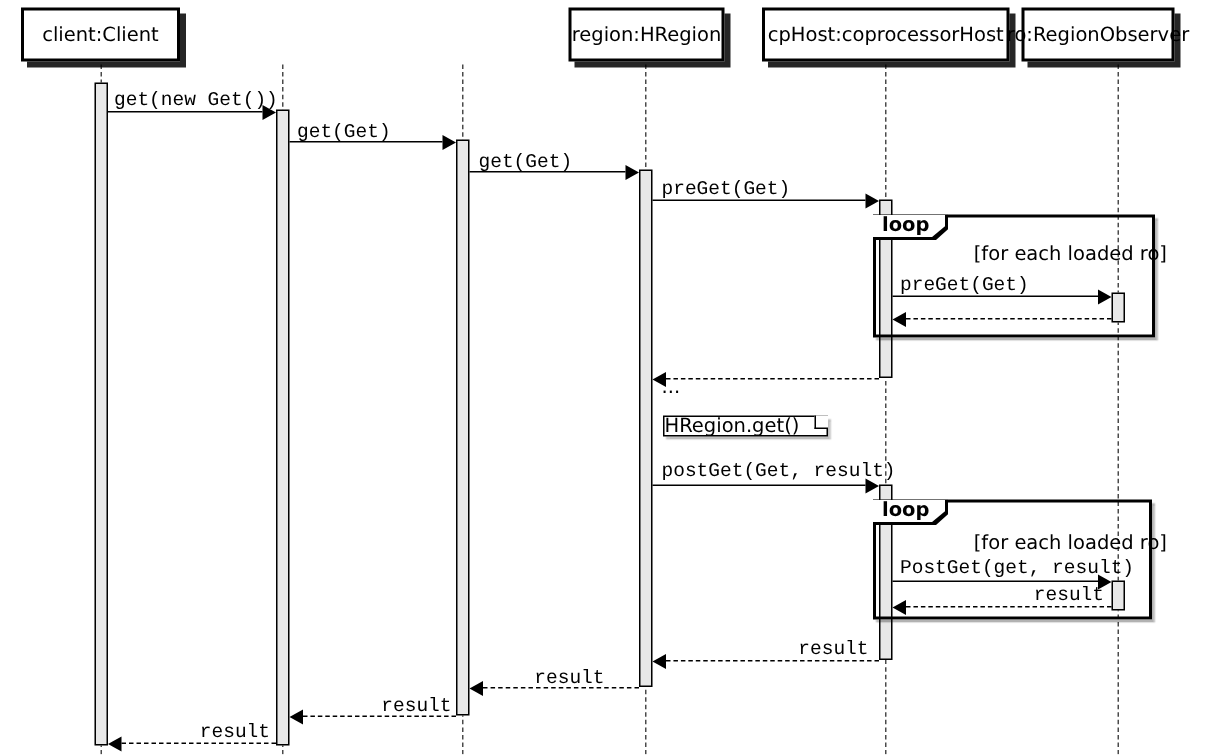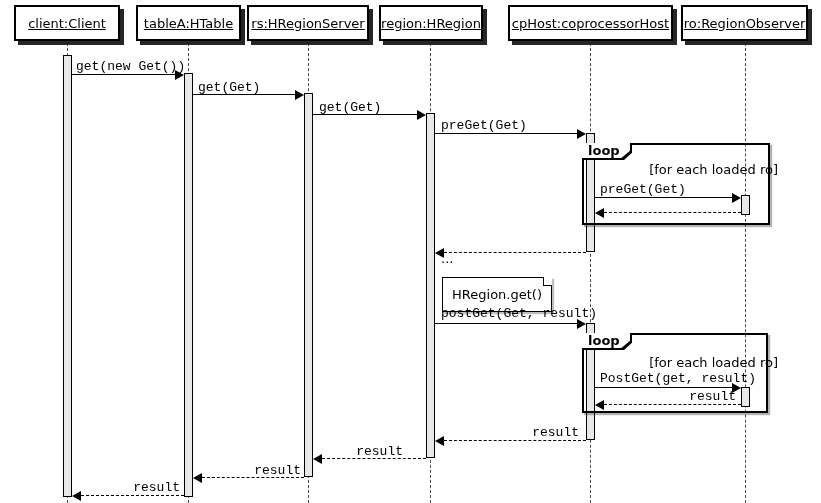--- a/index.html
+++ b/index.html
@@ -9,21 +9,21 @@
     font-size:13px; color:#000; overflow:hidden;
   }
   * { box-sizing:border-box; }
 
   
   .p-box {
     position:absolute; top:5px; height:36px; background:#fff;
     border:2px solid #000; box-shadow:4px 4px 0 rgba(0,0,0,0.85);
     display:flex; align-items:center; justify-content:center; z-index:6;
   }
-  .p-box .plabel { text-decoration:underline; white-space:nowrap; padding:0 3px; }
+  .p-box .plabel { white-space:nowrap; padding:0 3px; }
 
   
   .lifeline { position:absolute; top:43px; bottom:0; width:0;
     border-left:1px dashed #4a4a4a; z-index:1; }
 
   
   .act { position:absolute; width:9px; background:#E8E8E8;
     border:1px solid #000; z-index:3; }
 
   
@@ -46,23 +46,23 @@
   .loop-tab { position:absolute; left:-2px; top:-2px; width:50px; height:17px;
     background:#000; z-index:5;
     clip-path:polygon(0 0,100% 0,100% 58%,84% 100%,0 100%); }
   .loop-tab::before { content:''; position:absolute; left:0; top:0;
     width:48px; height:15px; background:#fff;
     clip-path:polygon(0 0,100% 0,100% 52%,82% 100%,0 100%); }
   .loop-tab .op { position:absolute; left:6px; top:0px; font-weight:bold; z-index:2; }
   .guard { position:absolute; font-weight:normal; white-space:nowrap; z-index:6; }
 
   
-  .note { position:absolute; left:442px; top:277px; width:110px; height:35px;
+  .note { position:absolute; left:442px; top:277px; width:110px; height:14px;
     background:#fff; border:1px solid #000; z-index:6;
-    display:flex; align-items:center; justify-content:center;
+    display:flex; align-items:center; 
     box-shadow:2px 2px 1px rgba(0,0,0,0.25); }
   .note .fold { position:absolute; top:-1px; right:-1px; width:9px; height:9px;
     background:#fff; border-left:1px solid #000; border-bottom:1px solid #000; }
 
   .ellipsis { position:absolute; left:441px; top:251px; z-index:6; }
 </style>
 </head>
 <body>
 
 <div id="stage">
@@ -79,33 +79,27 @@
   <div class="act" style="left:304px;top:93px;height:384px"></div>
   <div class="act" style="left:426px;top:113px;height:345px"></div>
   <div class="act" style="left:586px;top:133px;height:119px"></div>
   <div class="act" style="left:586px;top:323px;height:117px"></div>
   <div class="act" style="left:741px;top:195px;height:20px"></div>
   <div class="act" style="left:741px;top:387px;height:20px"></div>
 
   <div class="p-box" style="left:14px;width:106px">
     <span class="plabel">client:Client</span>
   </div>
-  <div class="p-box" style="left:136px;width:105px">
-    <span class="plabel">tableA:HTable</span>
-  </div>
-  <div class="p-box" style="left:247px;width:122px">
-    <span class="plabel">rs:HRegionServer</span>
-  </div>
   <div class="p-box" style="left:508px;width:165px">
     <span class="plabel">cpHost:coprocessorHost</span>
   </div>
   <div class="p-box" style="left:379px;width:104px">
     <span class="plabel">region:HRegion</span>
   </div>
-  <div class="p-box" style="left:681px;width:127px">
+  <div class="p-box" style="left:681px;width:102px">
     <span class="plabel">ro:RegionObserver</span>
   </div>
 
   <div class="call" style="left:72px;top:74px;width:103px"></div>
   <div class="call" style="left:193px;top:94px;width:102px"></div>
   <div class="call" style="left:313px;top:114px;width:104px"></div>
   <div class="call" style="left:435px;top:133px;width:142px"></div>
   <div class="call" style="left:595px;top:197px;width:137px"></div>
   <div class="call" style="left:435px;top:323px;width:142px"></div>
   <div class="call" style="left:595px;top:387px;width:137px"></div>

